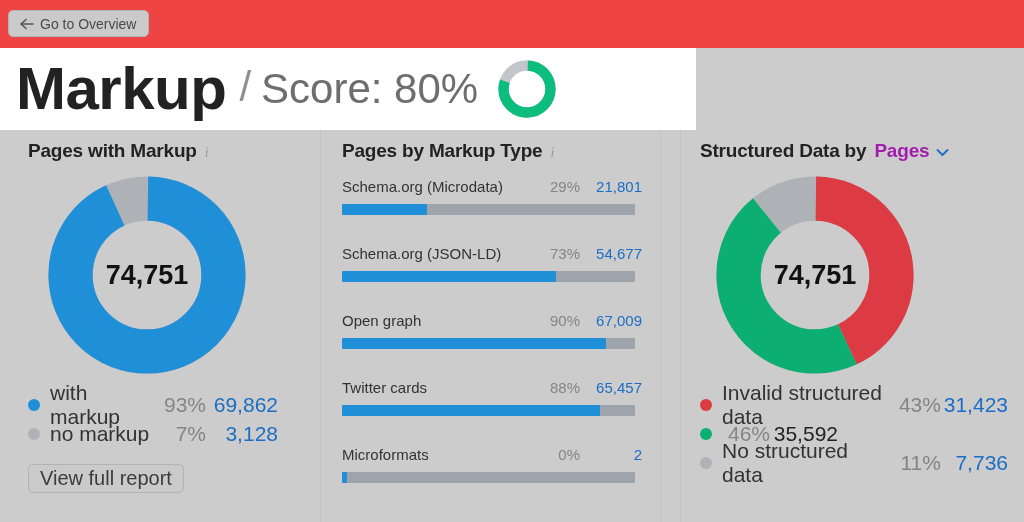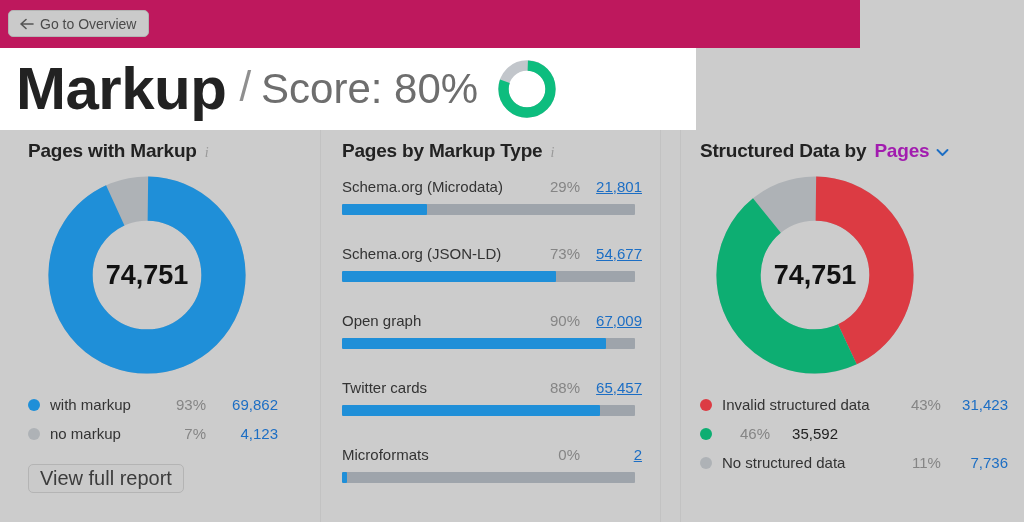--- a/index.html
+++ b/index.html
@@ -13,22 +13,22 @@
     font-family: "Liberation Sans", sans-serif;
     overflow: hidden;
     position: relative;
     -webkit-font-smoothing: antialiased;
   }
 
   
   .topbar {
     position: absolute;
     left: 0; top: 0;
-    width: 860px; height: 48px;
-    background: #be185d;
+    width: 1024px; height: 48px;
+    background: #ef4444;
   }
   .overview-btn {
     position: absolute;
     left: 8px; top: 10px;
     height: 27px;
     box-sizing: border-box;
     display: flex;
     align-items: center;
     gap: 7px;
     padding: 0 12px 0 11px;
@@ -154,21 +154,21 @@
     letter-spacing: 0px;
     pointer-events: none;
   }
 
   
   .legend { margin-top: 14px; }
   .legend-row {
     display: flex;
     align-items: center;
     height: 29px;
-    font-size: 15px;
+    font-size: 21px;
     color: #333333;
     cursor: pointer;
   }
   .dot {
     width: 12px; height: 12px;
     border-radius: 50%;
     flex: none;
     margin-right: 10px;
   }
   .lg-label { color: #333333; }
@@ -203,21 +203,21 @@
   .bars { margin-top: 16px; }
   .bar-item { margin-bottom: 30px; }
   .bar-head {
     display: flex;
     align-items: baseline;
     font-size: 15px;
     margin-bottom: 9px;
   }
   .bar-name { color: #333333; flex: 1; white-space: nowrap; }
   .bar-pct  { color: #858585; width: 48px; text-align: right; }
-  .bar-val  { color: #1c6ec4; width: 62px; text-align: right; cursor: pointer; text-decoration: underline; }
+  .bar-val  { color: #1c6ec4; width: 62px; text-align: right; cursor: pointer; }
   .bar-track {
     position: relative;
     width: 293px; height: 11px;
     background: #9ea4ab;
     border-radius: 1px;
     overflow: hidden;
   }
   .bar-fill {
     position: absolute;
     left: 0; top: 0; bottom: 0;
@@ -275,21 +275,21 @@
       <div class="legend-row">
         <span class="dot" style="background:#1f8fd8"></span>
         <span class="lg-label">with markup</span>
         <span class="lg-pct">93%</span>
         <span class="lg-val">69,862</span>
       </div>
       <div class="legend-row">
         <span class="dot" style="background:#aeb2b6"></span>
         <span class="lg-label">no markup</span>
         <span class="lg-pct">7%</span>
-        <span class="lg-val">4,123</span>
+        <span class="lg-val">3,128</span>
       </div>
     </div>
 
     <div class="report-btn">
       <span>View full report</span>
     </div>
   </div>
 
   <div class="panel panel-mid">
     <div class="panel-title">

